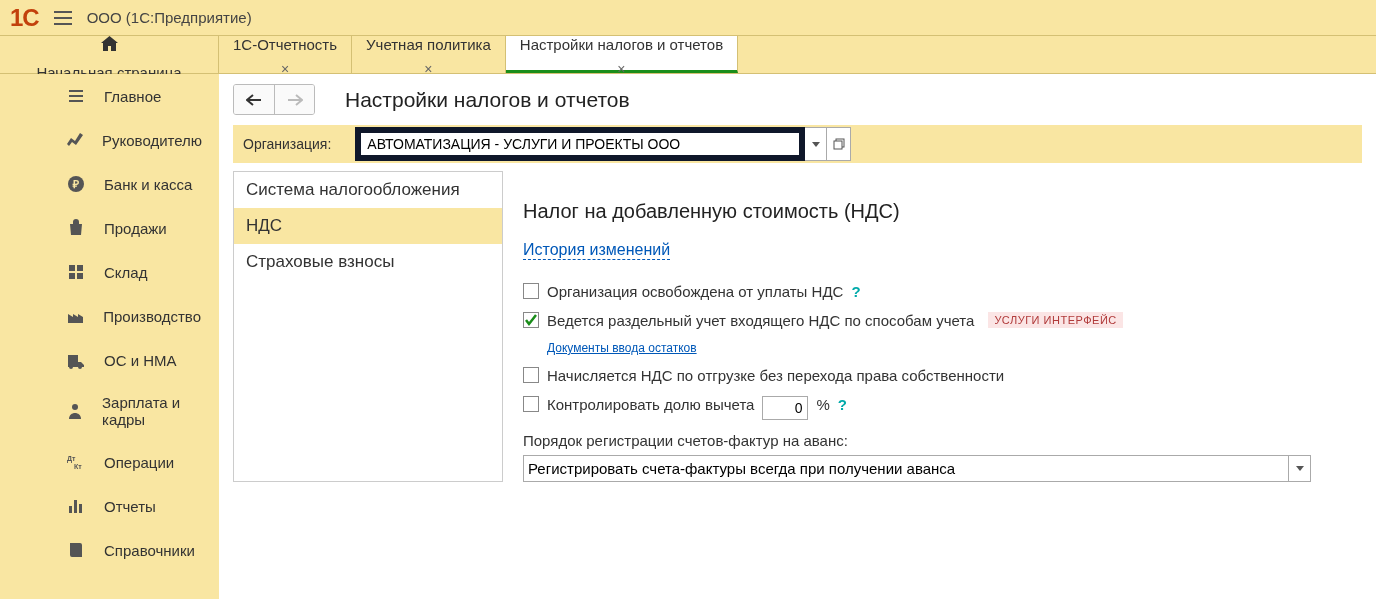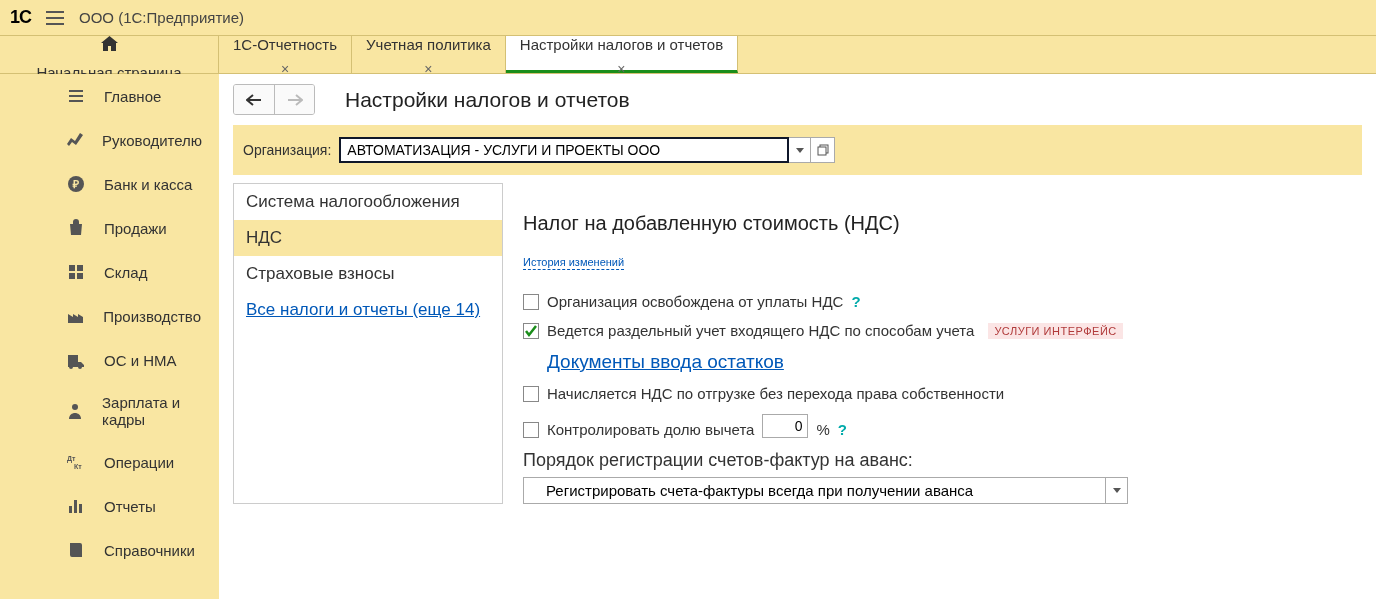--- a/index.html
+++ b/index.html
@@ -1,20 +1,20 @@
 <!DOCTYPE html>
 <html><head>
 <meta charset="utf-8">
 <style>
   * { box-sizing: border-box; margin: 0; padding: 0; }
   body { font-family: Arial, sans-serif; font-size: 14px; color: #333; background: #fff; width: 1376px; }
 
   
   .header { background: #f9e6a2; height: 36px; display: flex; align-items: center; padding: 0 10px; gap: 15px; border-bottom: 1px solid #d4c074; }
-  .logo { font-weight: bold; color: #000000; font-size: 18px; letter-spacing: -1px; }
+  .logo { font-weight: bold; color: #c2410c; font-size: 24px; letter-spacing: -1px; }
   .hamburger svg { display: block; }
   .title { color: #444; font-size: 15px; }
 
   
   .tabbar { background: #f9e6a2; height: 38px; display: flex; align-items: stretch; border-bottom: 1px solid #d4c074; }
   .tab { display: flex; align-items: center; gap: 8px; padding: 0 14px; border-right: 1px solid #d4c074; cursor: pointer; font-size: 15px; color: #333; flex-direction: column; }
   .tab.home { gap: 10px; width: 219px; }
   .tab.active { background: #fff; border-bottom: 3px solid #1a8d1a; }
   .tab-close { color: #666; font-size: 14px; }
 
@@ -29,47 +29,47 @@
 
   
   .main { flex: 1; padding: 10px 14px 0 14px; }
   .toolbar { display: flex; align-items: center; gap: 30px; margin-bottom: 10px; }
   .nav-buttons { display: flex; border: 1px solid #bbb; border-radius: 3px; overflow: hidden; }
   .nav-btn { width: 40px; height: 29px; display: flex; align-items: center; justify-content: center; background: #fafafa; border: none; cursor: pointer; }
   .nav-btn + .nav-btn { border-left: 1px solid #bbb; }
   .nav-btn svg { width: 16px; height: 12px; }
   .page-title { font-size: 21px; color: #222; }
 
-  .org-row { background: #f9e6a2; padding: 12px 10px; display: flex; align-items: center; gap: 8px; margin-bottom: 8px; }
+  .org-row { background: #f9e6a2; padding: 2px 10px; display: flex; align-items: center; gap: 24px; margin-bottom: 8px; }
   .org-label { color: #333; }
   .org-select-wrap { display: flex; }
-  .org-select { border: 2px solid #0f172a; background: #fff; padding: 3px 6px; width: 450px; font-size: 14px; }
+  .org-select { border: 6px solid #0f172a; background: #fff; padding: 3px 6px; width: 450px; font-size: 14px; }
   .org-btn { border: 1px solid #aaa; border-left: none; background: #fff; width: 22px; display:flex; align-items:center; justify-content:center; cursor: pointer; }
   .org-btn.sq { width: 24px; font-size:11px; }
 
   .content { display: flex; gap: 20px; }
   .inner-nav { width: 270px; border: 1px solid #ccc; }
   .inner-item { padding: 8px 12px; cursor: pointer; font-size: 17px; color: #333; }
   .inner-item.active { background: #f9e6a2; }
   .inner-item.link { color: #0058b8; text-decoration: underline; }
 
   .panel { flex: 1; padding-top: 4px; }
   .panel h2 { font-size: 20px; font-weight: normal; color: #222; margin-bottom: 18px; margin-top: 25px; }
-  .history-link { color: #0058b8; border-bottom: 1px dashed #0058b8; padding-bottom: 1px; cursor: pointer; font-size: 11px; }
+  .history-link { color: #0058b8; border-bottom: 1px dashed #0058b8; padding-bottom: 1px; cursor: pointer; font-size: 16px; }
   .form { margin-top: 24px; }
-  .row { display: flex; align-items: flex-end; gap: 8px; margin-bottom: 12px; font-size: 15px; }
+  .row { display: flex; align-items: flex-start; gap: 8px; margin-bottom: 12px; font-size: 15px; }
   .checkbox { width: 16px; height: 16px; border: 1px solid #888; display: inline-flex; align-items: center; justify-content: center; background: #fff; flex-shrink: 0; }
   .checkbox.checked svg { width: 14px; height: 14px; }
   .help { color: #0aa; font-weight: bold; cursor: pointer; }
   .badge { background: #fbe5e5; color: #b03a3a; font-size: 11px; padding: 2px 6px; letter-spacing: 0.5px; margin-left: 6px; }
-  .sublink { color: #0058b8; text-decoration: underline; margin-left: 24px; cursor: pointer; font-size: 19px; }
+  .sublink { color: #0058b8; text-decoration: underline; margin-left: 24px; cursor: pointer; font-size: 12px; }
   .num-input { width: 46px; border: 1px solid #aaa; padding: 3px 5px; text-align: right; font-size: 14px; }
-  .label { font-size: 18px; margin-bottom: 6px; margin-top: 4px; }
+  .label { font-size: 15px; margin-bottom: 6px; margin-top: 4px; }
   .select-row { display: flex; }
-  .select { border: 1px solid #aaa; padding: 4px 22px; width: 583px; font-size: 15px; background: #fff; }
+  .select { border: 1px solid #aaa; padding: 4px 4px; width: 766px; font-size: 15px; background: #fff; }
   .select-btn { border: 1px solid #aaa; border-left: none; width: 22px; background: #fff; display:flex; align-items:center; justify-content:center; cursor:pointer; }
 </style>
 </head>
 <body>
 
 <div class="header">
   <span class="logo">1C</span>
   <span class="hamburger">
     <svg width="18" height="14" viewBox="0 0 18 14">
         <path d="M0 1h18M0 7h18M0 13h18" stroke="#555" stroke-width="2"></path>
@@ -229,21 +229,20 @@
             </svg>
           </button>
       </div>
     </div>
 
     <div class="content">
       <div class="inner-nav">
         <div class="inner-item">Система налогообложения</div>
         <div class="inner-item active">НДС</div>
         <div class="inner-item">Страховые взносы</div>
-        <div class="inner-item link">Все налоги и отчеты (еще 14)</div>
       </div>
 
       <div class="panel">
         <h2>Налог на добавленную стоимость (НДС)</h2>
         <span class="history-link">История изменений</span>
 
         <div class="form">
           <div class="row">
             <span class="checkbox"></span>
             <span>Организация освобождена от уплаты НДС</span>

